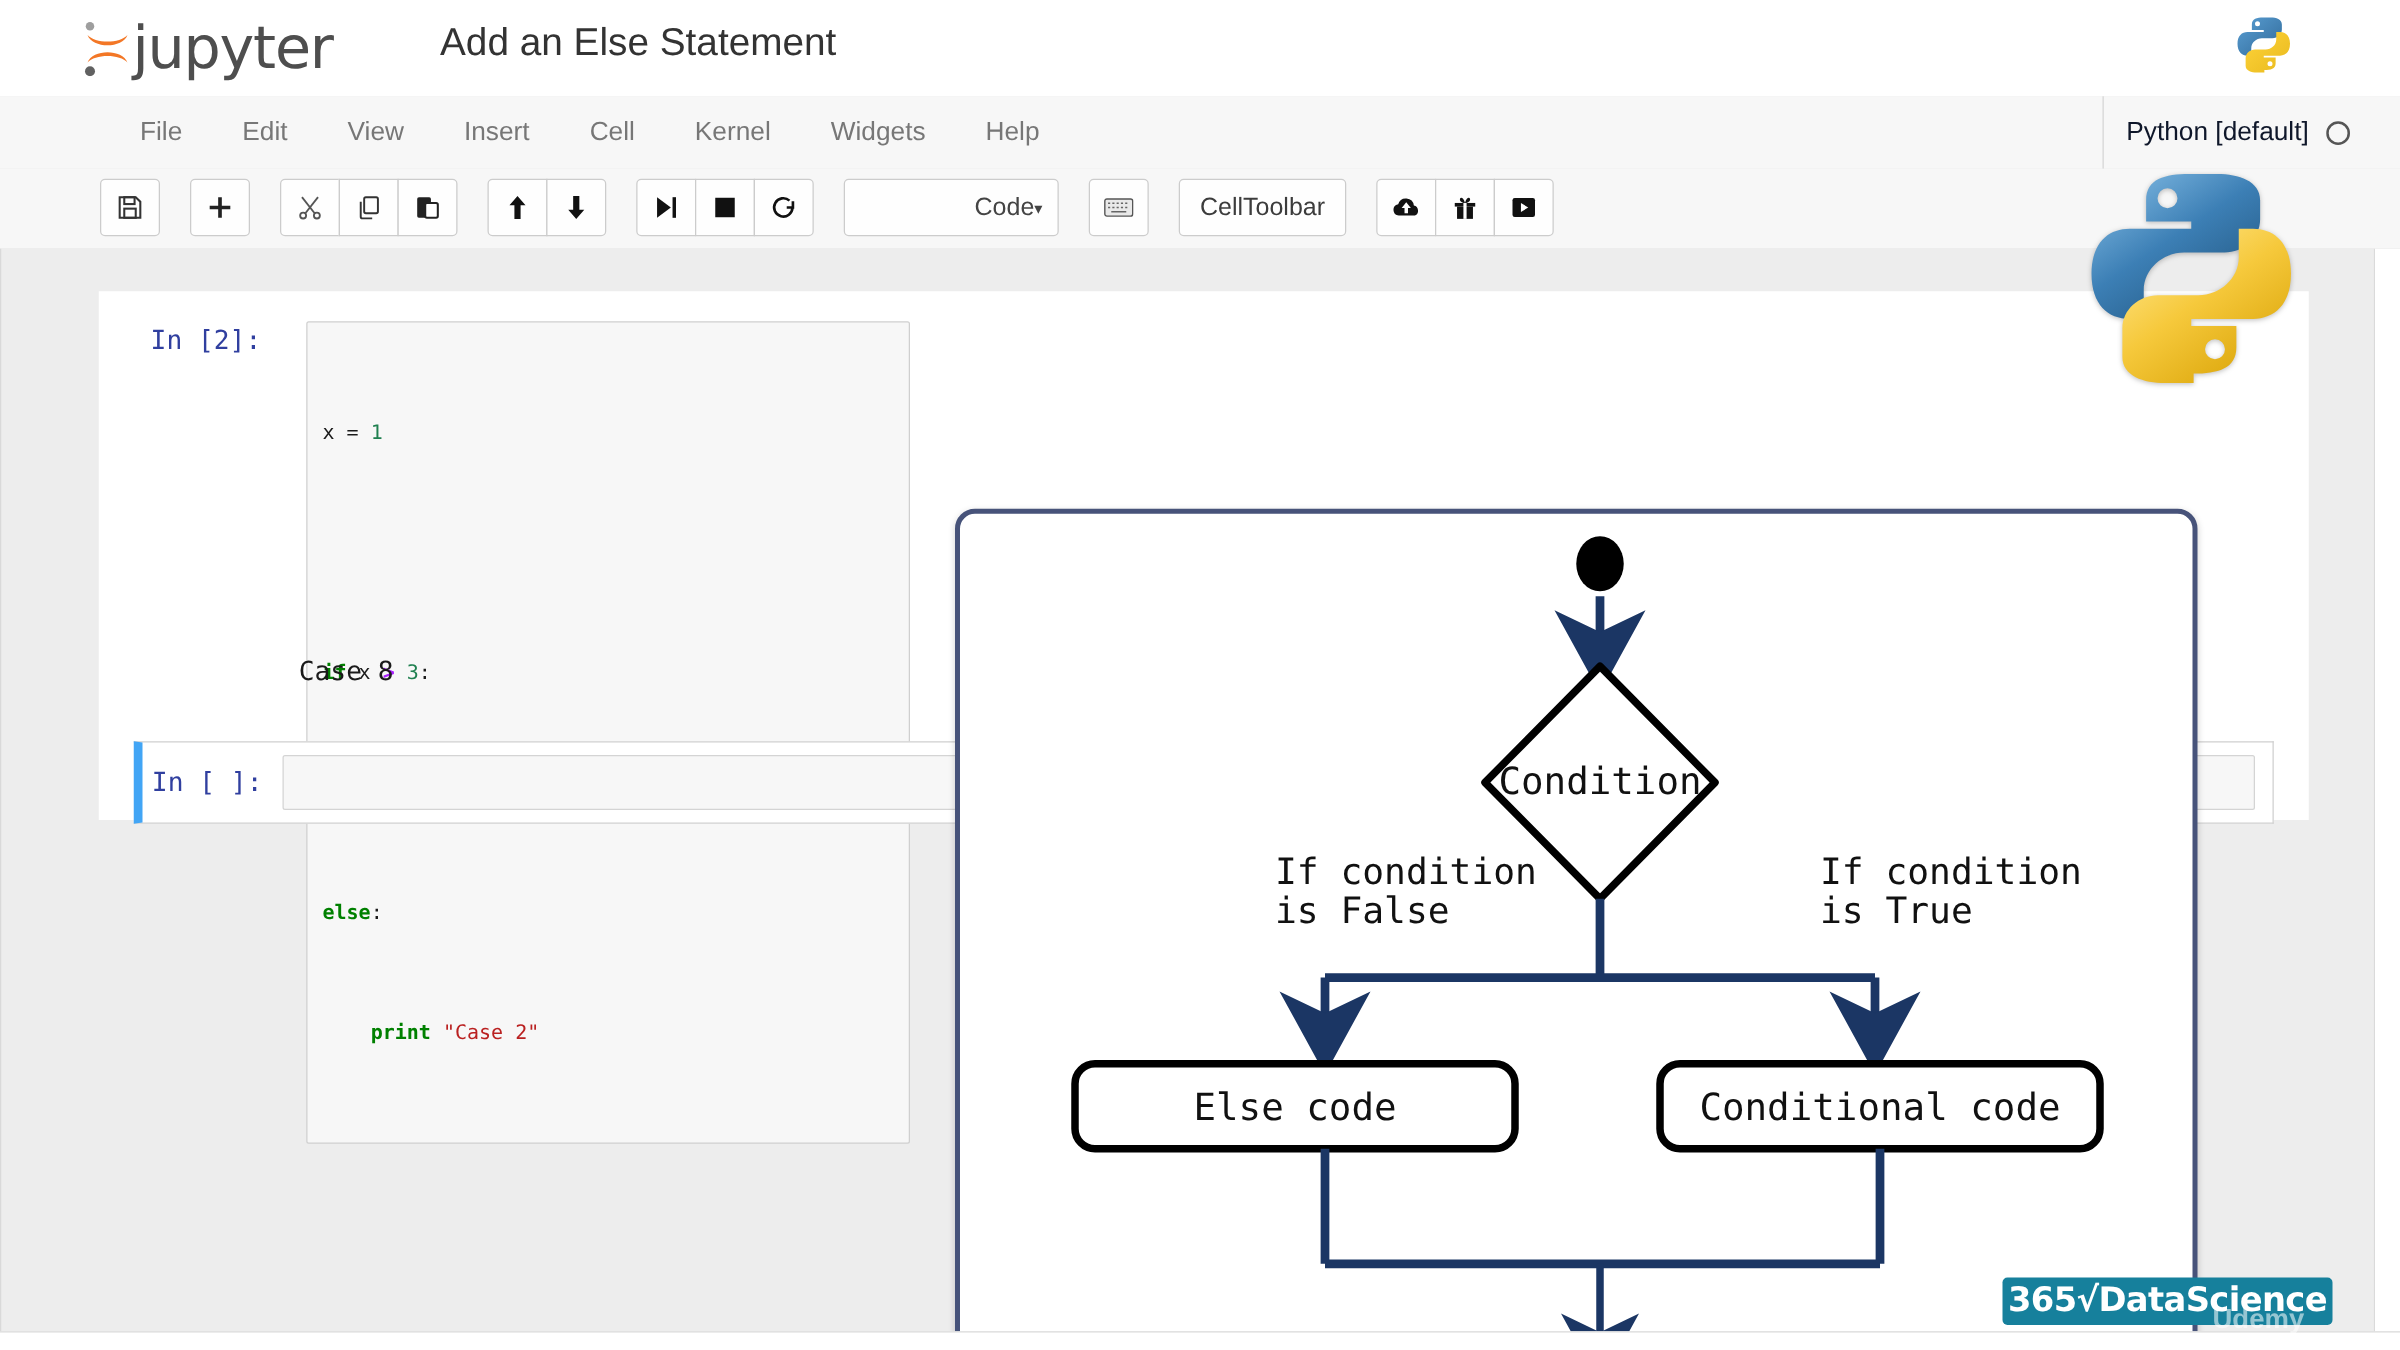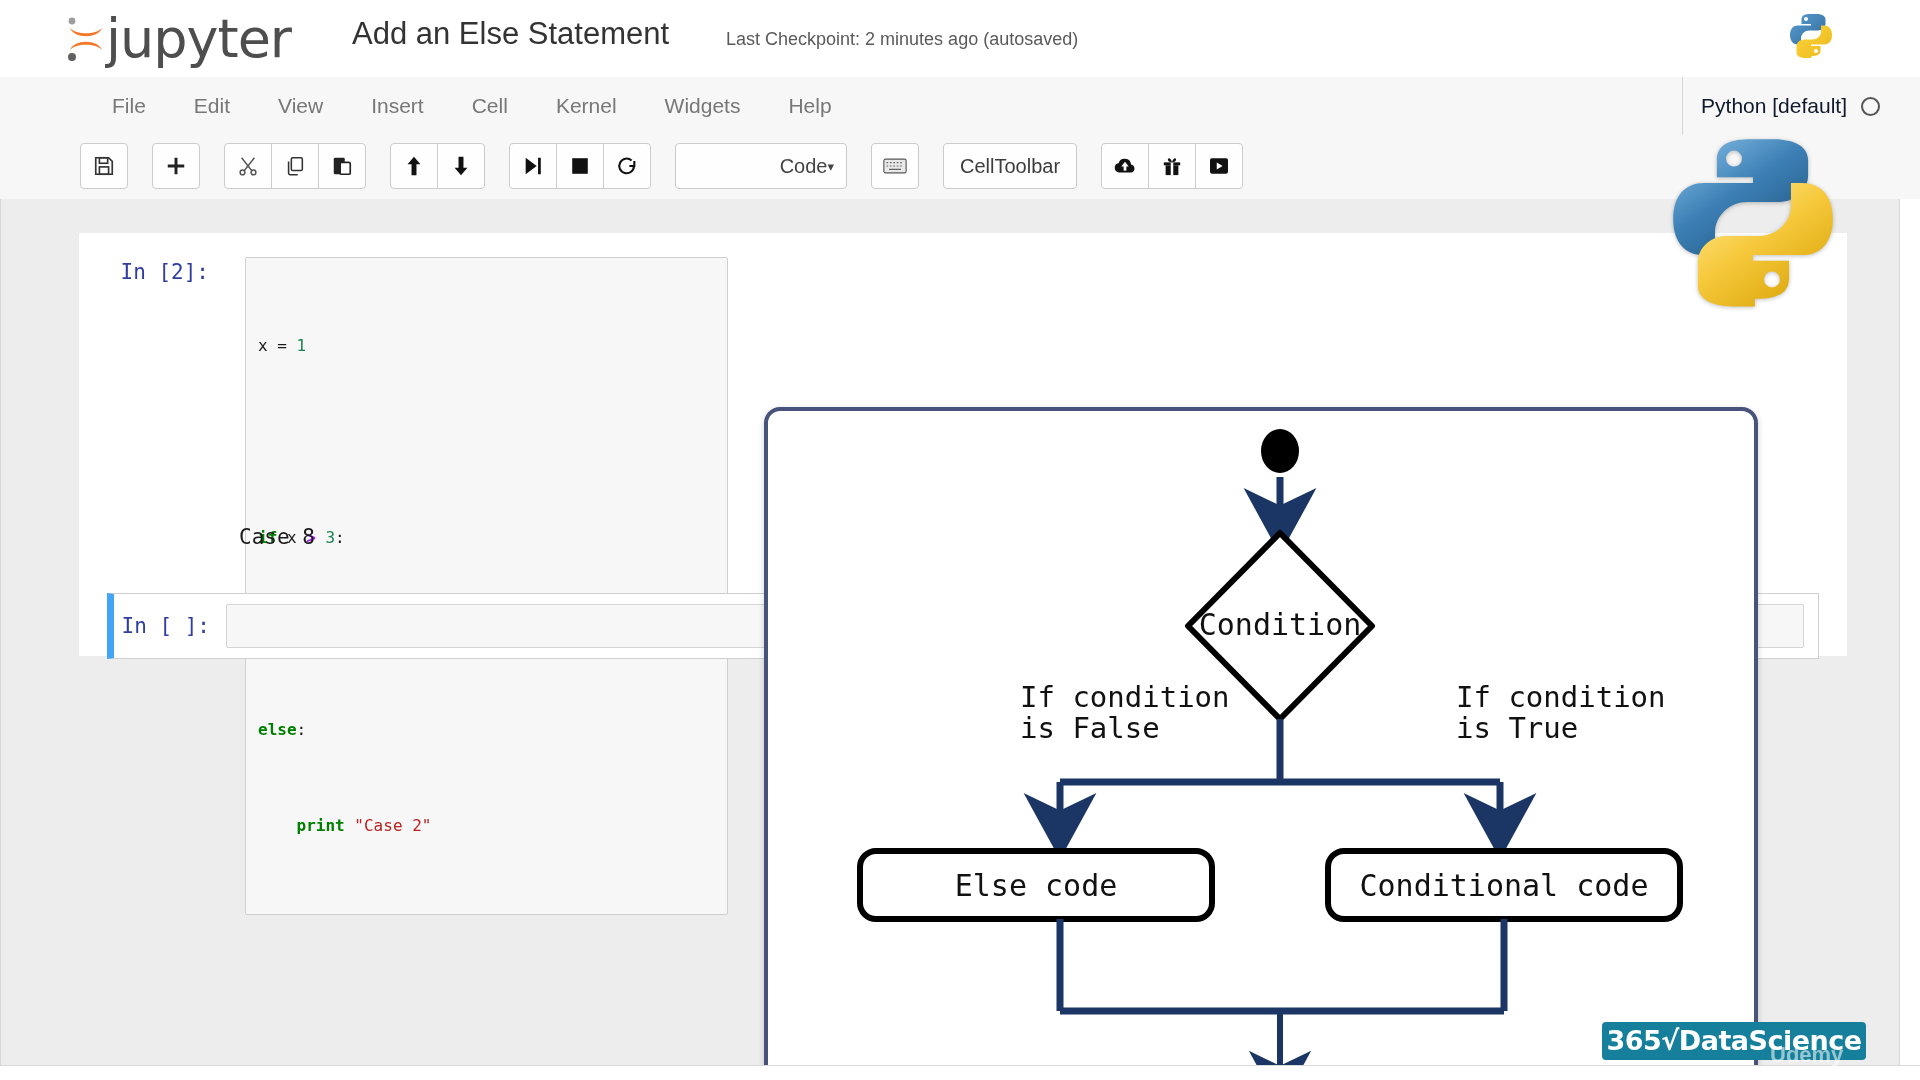--- a/index.html
+++ b/index.html
@@ -27,21 +27,21 @@
     position: absolute; left: 66px; top: 8px;
     width: 262px; height: 62px;
   }
   .jp-logo .jp-mark {
     position: absolute; left: 0; top: 9px;
     width: 40px; height: 44px;
   }
   .jp-logo .jp-word {
     position: absolute; left: 40px; top: 0px;
     font-family: "DejaVu Sans", sans-serif;
-    font-size: 54px;
+    font-size: 47px;
     letter-spacing: -1px;
     color: #4e4e4e;
     line-height: 62px;
     font-weight: 400;
   }
   .nb-title {
     position: absolute; left: 352px; top: 14px;
     font-size: 31px;
     color: #333333;
     font-family: "Liberation Sans", sans-serif;
@@ -291,21 +291,20 @@
           <path d="M4 11 C10 18, 30 18, 36 11 C32 22, 8 22, 4 11 Z" fill="#f37726"></path>
           <path d="M4 33 C10 26, 30 26, 36 33 C32 22, 8 22, 4 33 Z" fill="#f37726"></path>
           <circle cx="6" cy="4" r="3.4" fill="#9e9e9e"></circle>
           <circle cx="6" cy="40" r="4.0" fill="#616161"></circle>
         </svg>
       </span>
       <span class="jp-word">jupyter</span>
     </div>
 
     <div class="nb-title">Add an Else Statement</div>
-    <div class="nb-checkpoint">Last Checkpoint: 2 minutes ago (autosaved)</div>
 
     <span class="py-logo-small">
       <svg width="50" height="50" viewBox="0 0 100 100">
         <defs>
           <linearGradient id="pbs" x1="0" y1="0" x2="1" y2="1">
             <stop offset="0%" stop-color="#5a9fd4"></stop>
               <stop offset="100%" stop-color="#306998"></stop>
           </linearGradient>
           <linearGradient id="pys" x1="0" y1="0" x2="1" y2="1">
             <stop offset="0%" stop-color="#ffd43b"></stop>

